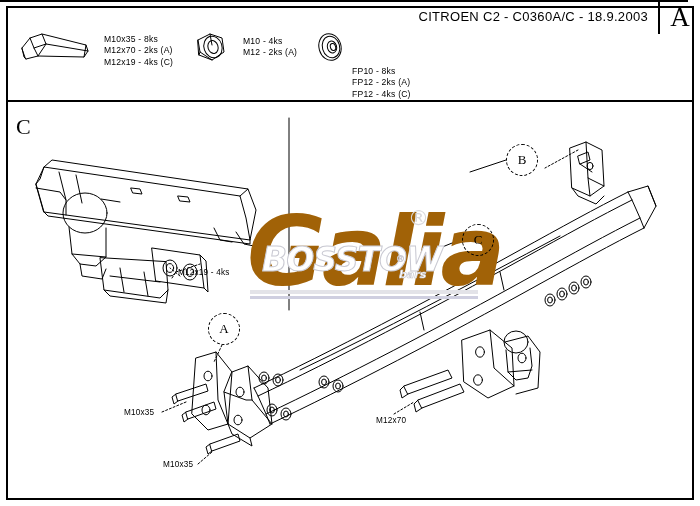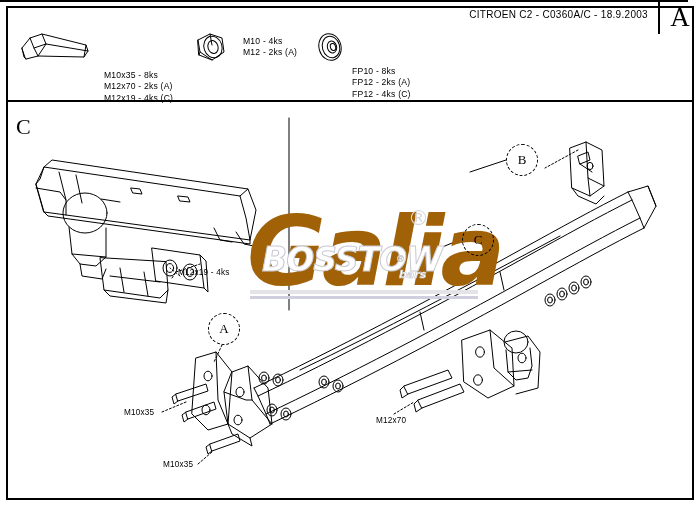--- a/index.html
+++ b/index.html
@@ -8,25 +8,25 @@
   #sheet{position:relative;width:700px;height:506px;background:#fff;}
 
   
   .frame{position:absolute;border:2px solid #000;box-sizing:border-box;}
   #outer-frame{left:6px;top:6px;width:688px;height:494px;}
   #legend-box{left:6px;top:6px;width:688px;height:96px;border:2px solid #000;box-sizing:border-box;}
   #titleblock{left:6px;top:464px;width:688px;height:36px;border-top:2px solid #000;box-sizing:border-box;}
   #title-cell{position:absolute;right:0;top:0;width:42px;height:34px;border-left:2px solid #000;box-sizing:border-box;
               display:flex;align-items:center;justify-content:center;}
   #title-letter{font-size:27px;font-family:"Liberation Serif",serif;letter-spacing:0;}
-  #title-text{position:absolute;right:52px;top:9px;font-size:10px;letter-spacing:.3px;white-space:nowrap;}
+  #title-text{position:absolute;right:52px;top:9px;font-size:13px;letter-spacing:.3px;white-space:nowrap;}
 
   
   .legend-text{position:absolute;font-size:8.6px;line-height:11.4px;white-space:nowrap;letter-spacing:.2px;}
-  #bolt-specs{left:104px;top:34px;margin-top:36px;}
+  #bolt-specs{left:104px;top:34px;}
   #nut-specs{left:243px;top:36px;}
   #washer-specs{left:352px;top:34px;margin-top:32px;}
 
   .svgabs{position:absolute;left:0;top:0;}
 
   
   .callout{position:absolute;width:30px;height:30px;border:1.3px dashed #000;border-radius:50%;
            display:flex;align-items:center;justify-content:center;background:transparent;}
   .callout span{font-size:13px;font-family:"Liberation Serif",serif;}
   #callout-a{left:208px;top:313px;}

